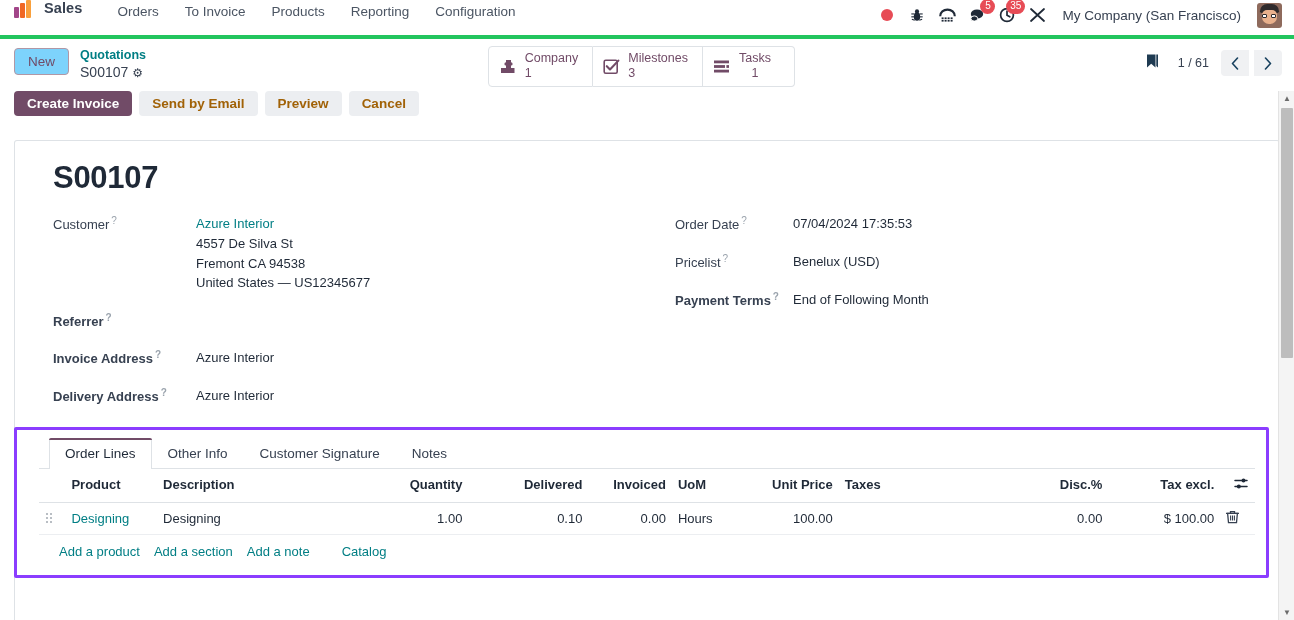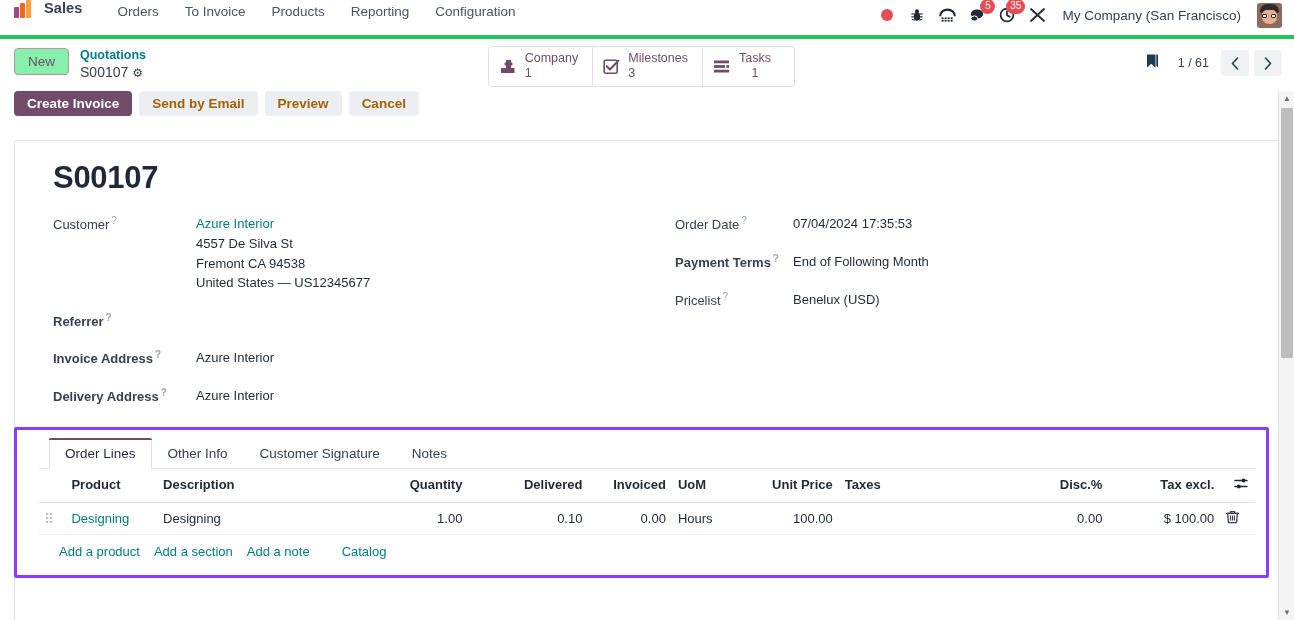--- a/index.html
+++ b/index.html
@@ -74,21 +74,21 @@
   .db-icon { font-size: 10px; }
 
   
   .control-panel {
     background: #ffffff;
     padding: 6px 12px 0 14px;
     position: relative; z-index: 10;
   }
   .cp-row1 { display: flex; align-items: flex-start; min-height: 42px; }
   .btn-new {
-    border: 1px solid #b197a5; color: #714b67; background: #86efac;
+    border: 1px solid #b197a5; color: #714b67; background: #7dd3fc;
     border-radius: 4px; padding: 5px 13px; font-size: 13.5px;
     cursor: pointer; margin-right: 11px; margin-top: 3px;
   }
   .breadcrumb { line-height: 1.3; margin-top: 2px; }
   .bc-parent { color: #017e84; font-size: 12.5px; font-weight: bold; cursor: pointer; display: block; }
   .bc-current { color: #374151; font-size: 14px; display: inline-block; }
   .bc-gear { font-size: 12px; color: #374151; margin-left: 4px; cursor: pointer; }
 
   .smart-buttons { display: flex; margin: 0 auto; margin-top: 1px; }
   .smart-btn {
@@ -463,26 +463,26 @@
             <div class="field-value">Azure Interior</div>
           </div>
         </div>
 
         <div class="form-col right">
           <div class="field-row">
             <div class="field-label"><span>Order Date</span><span class="tip">?</span></div>
             <div class="field-value">07/04/2024 17:35:53</div>
           </div>
           <div class="field-row">
+            <div class="field-label"><span>Pricelist</span><span class="tip">?</span></div>
+            <div class="field-value">Benelux (USD)</div>
+          </div>
+          <div class="field-row">
             <div class="field-label bold"><span>Payment Terms</span><span class="tip">?</span></div>
             <div class="field-value">End of Following Month</div>
-          </div>
-          <div class="field-row">
-            <div class="field-label"><span>Pricelist</span><span class="tip">?</span></div>
-            <div class="field-value">Benelux (USD)</div>
           </div>
         </div>
       </div>
 
       <div class="notebook">
         <div class="tabs">
           <div class="tab active">Order Lines</div>
           <div class="tab">Other Info</div>
           <div class="tab">Customer Signature</div>
           <div class="tab">Notes</div>

